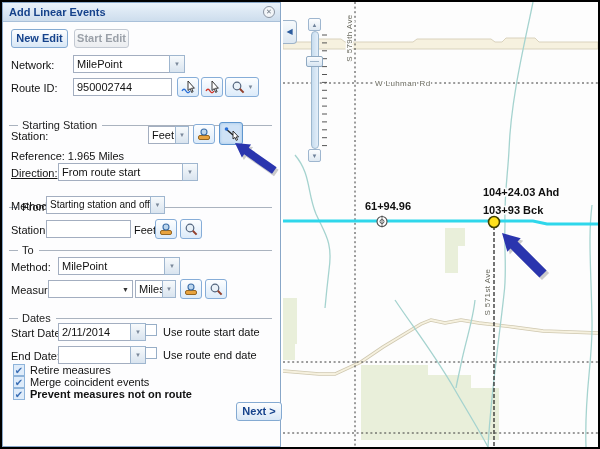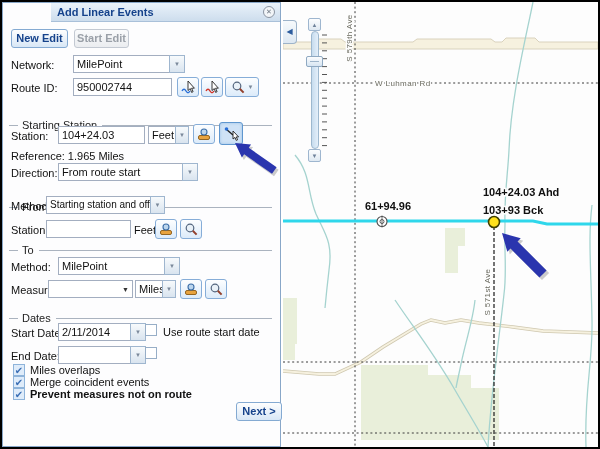--- a/index.html
+++ b/index.html
@@ -2,21 +2,21 @@
 <html><head>
 <meta charset="utf-8">
 <style>
   html,body{margin:0;padding:0;background:#e8e8e8;}
   *{box-sizing:border-box;}
   .screen{position:relative;width:600px;height:449px;background:#000;padding:2px;font-family:"Liberation Sans",sans-serif;}
   .inner{position:relative;width:596px;height:445px;background:#fff;overflow:hidden;}
 
   
   .panel{position:absolute;left:0;top:0;width:279px;height:445px;background:#fdfdfe;border:1px solid #89a7c8;}
-  .phead{position:absolute;left:0;top:0;right:0;height:19px;background:linear-gradient(#eaf2fa,#cddded);border-bottom:1px solid #a9c0d9;margin-left:48px;}
+  .phead{position:absolute;left:0;top:0;right:0;height:19px;background:linear-gradient(#eaf2fa,#cddded);border-bottom:1px solid #a9c0d9;}
   .ptitle{position:absolute;left:6px;top:3px;font-size:11px;font-weight:bold;color:#15428b;}
   .pclose{position:absolute;right:5px;top:3px;width:12px;height:12px;border:1px solid #8a94a2;border-radius:50%;color:#6e7884;font-size:7px;line-height:10px;text-align:center;cursor:pointer;background:#f2f5f8;}
   .btn{position:absolute;height:19px;border:1px solid #84aad2;border-radius:3px;background:linear-gradient(#fefefe,#d8e7f6);color:#15428b;font-size:11px;font-weight:bold;text-align:center;line-height:17px;}
   .btn.disabled{border-color:#c3c9d2;color:#9aa0a8;background:linear-gradient(#fafbfc,#ebedf0);}
   .lbl{position:absolute;font-size:11px;color:#111;white-space:nowrap;}
   .fld{position:absolute;height:18px;border:1px solid #a3aec0;background:#fff;font-size:11px;color:#111;line-height:16px;padding:0 3px;overflow:hidden;white-space:nowrap;}
   .caret{position:absolute;width:16px;height:18px;border:1px solid #9fb6cf;background:linear-gradient(#f7fafc,#d9e4ef);color:#7b899b;font-size:6px;text-align:center;line-height:17px;}
   .iconbtn{position:absolute;width:22px;height:20px;border:1px solid #86add8;border-radius:3px;background:linear-gradient(#fdfeff,#dcebfa);display:flex;align-items:center;justify-content:center;}
   .iconbtn.active{width:24px;height:23px;background:#cfe2f6;border-color:#5f97cf;box-shadow:inset 0 0 3px #9cc0e4;}
   .sep{position:absolute;left:6px;right:8px;display:flex;align-items:center;font-size:11px;color:#222;}
@@ -76,40 +76,39 @@
       </svg>
       <span style="font-size:6px;color:#7b899b;margin-left:2px;">▼</span>
     </div>
 
     <div class="sep" style="top:116px;">
       <span class="ln s"></span>
           <span>Starting Station</span>
           <span class="ln l"></span>
     </div>
     <span class="lbl" style="left:8px;top:127px;">Station:</span>
-    <input class="fld" style="left: 55px; top: 123px; width: 87px;" value="104+24.03">
     <div class="fld" style="left:145px;top:123px;width:28px;border-right:none;">Feet</div>
     <div class="caret" style="left:172px;top:123px;width:14px;">▼</div>
     <div class="iconbtn" style="left:190px;top:121px;">
       <svg width="16" height="16">
         <rect x="2.5" y="9.5" width="11" height="4" rx="1.5" fill="#e8a33f" stroke="#8a5a15" stroke-width="0.9"></rect>
         <circle cx="8" cy="6" r="3" fill="#bcd6ee" stroke="#3c6ea8" stroke-width="1.1"></circle>
       </svg>
     </div>
     <div class="iconbtn active" style="left:216px;top:119px;">
       <svg width="17" height="17">
         <path d="M3,4 L10,10" stroke="#222" stroke-width="1.4"></path>
         <circle cx="3.5" cy="4" r="1.8" fill="#2a6fd6"></circle>
         <path d="M10,6 L10,14 L12,12.4 L13.2,15.4 L14.6,14.8 L13.3,11.9 L15.6,11.9 Z" fill="#fff" stroke="#222" stroke-width="0.9"></path>
       </svg>
     </div>
 
     <span class="lbl" style="left:8px;top:147px;">Reference: 1.965 Miles</span>
 
-    <span class="lbl" style="left:8px;top:164px;">Direction:</span>
+    <span class="lbl" style="left:8px;top:164px;text-decoration:underline;">Direction:</span>
     <div class="fld" style="left:55px;top:160px;width:125px;">From route start</div>
     <div class="caret" style="left:179px;top:160px;">▼</div>
 
     <div class="sep" style="top:198px;">
       <span class="ln s"></span>
           <span>From</span>
           <span class="ln l"></span>
     </div>
     <span class="lbl" style="left:8px;top:197px;">Method:</span>
     <div class="fld" style="left:43px;top:193px;width:105px;font-size:10px;">Starting station and offset</div>
@@ -168,23 +167,24 @@
     <span class="lbl" style="left:8px;top:324px;">Start Date:</span>
     <div class="fld" style="left:55px;top:320px;width:73px;">2/11/2014</div>
     <div class="caret" style="left:127px;top:320px;">▼</div>
     <div class="cb" style="left:142px;top:321px;"></div>
     <span class="lbl" style="left:160px;top:323px;">Use route start date</span>
 
     <span class="lbl" style="left:8px;top:347px;">End Date:</span>
     <div class="fld" style="left:55px;top:343px;width:73px;"></div>
     <div class="caret" style="left:127px;top:343px;">▼</div>
     <div class="cb" style="left:142px;top:344px;"></div>
+    <span class="lbl" style="left:160px;top:346px;">Use route end date</span>
 
     <div class="cb on" style="left:10px;top:361px;"><span>✔</span></div>
-    <span class="lbl" style="left:27px;top:361px;">Miles overlaps</span>
+    <span class="lbl" style="left:27px;top:361px;">Retire measures</span>
     <div class="cb on" style="left:10px;top:373px;"><span>✔</span></div>
     <span class="lbl" style="left:27px;top:373px;">Merge coincident events</span>
     <div class="cb on" style="left:10px;top:385px;"><span>✔</span></div>
     <span class="lbl" style="left:27px;top:385px;font-weight:bold;">Prevent measures not on route</span>
 
     <div class="btn" style="left:233px;top:399px;width:46px;">Next &gt;</div>
 
     <svg style="position:absolute;left:195px;top:118px;pointer-events:none;" width="84" height="66">
       <polygon points="0,0 14,-8 14,-4 48,-4 48,4 14,4 14,8" transform="translate(39,24.5) rotate(35)" fill="rgba(110,110,110,0.35)"></polygon>
       <polygon points="0,0 14,-8 14,-4 48,-4 48,4 14,4 14,8" transform="translate(37,22) rotate(35)" fill="#2a35ae"></polygon>

